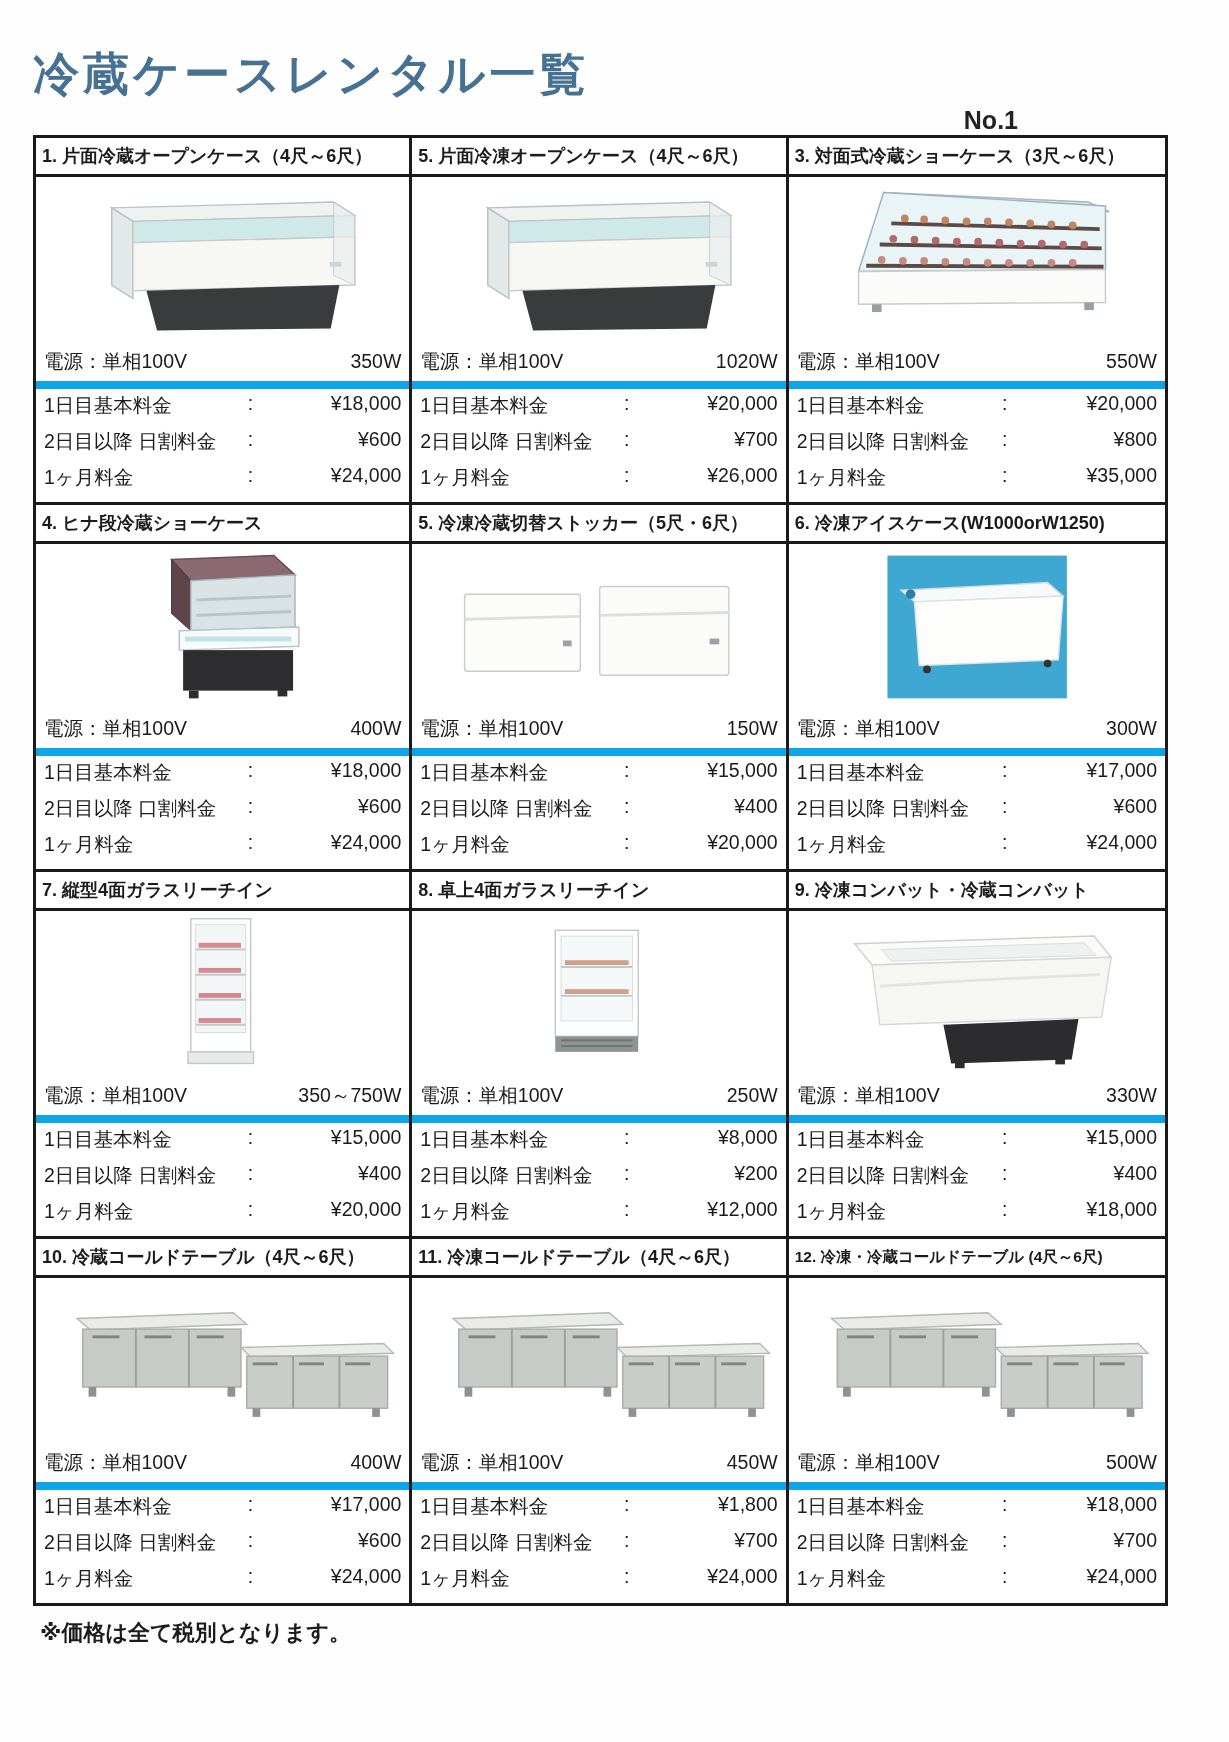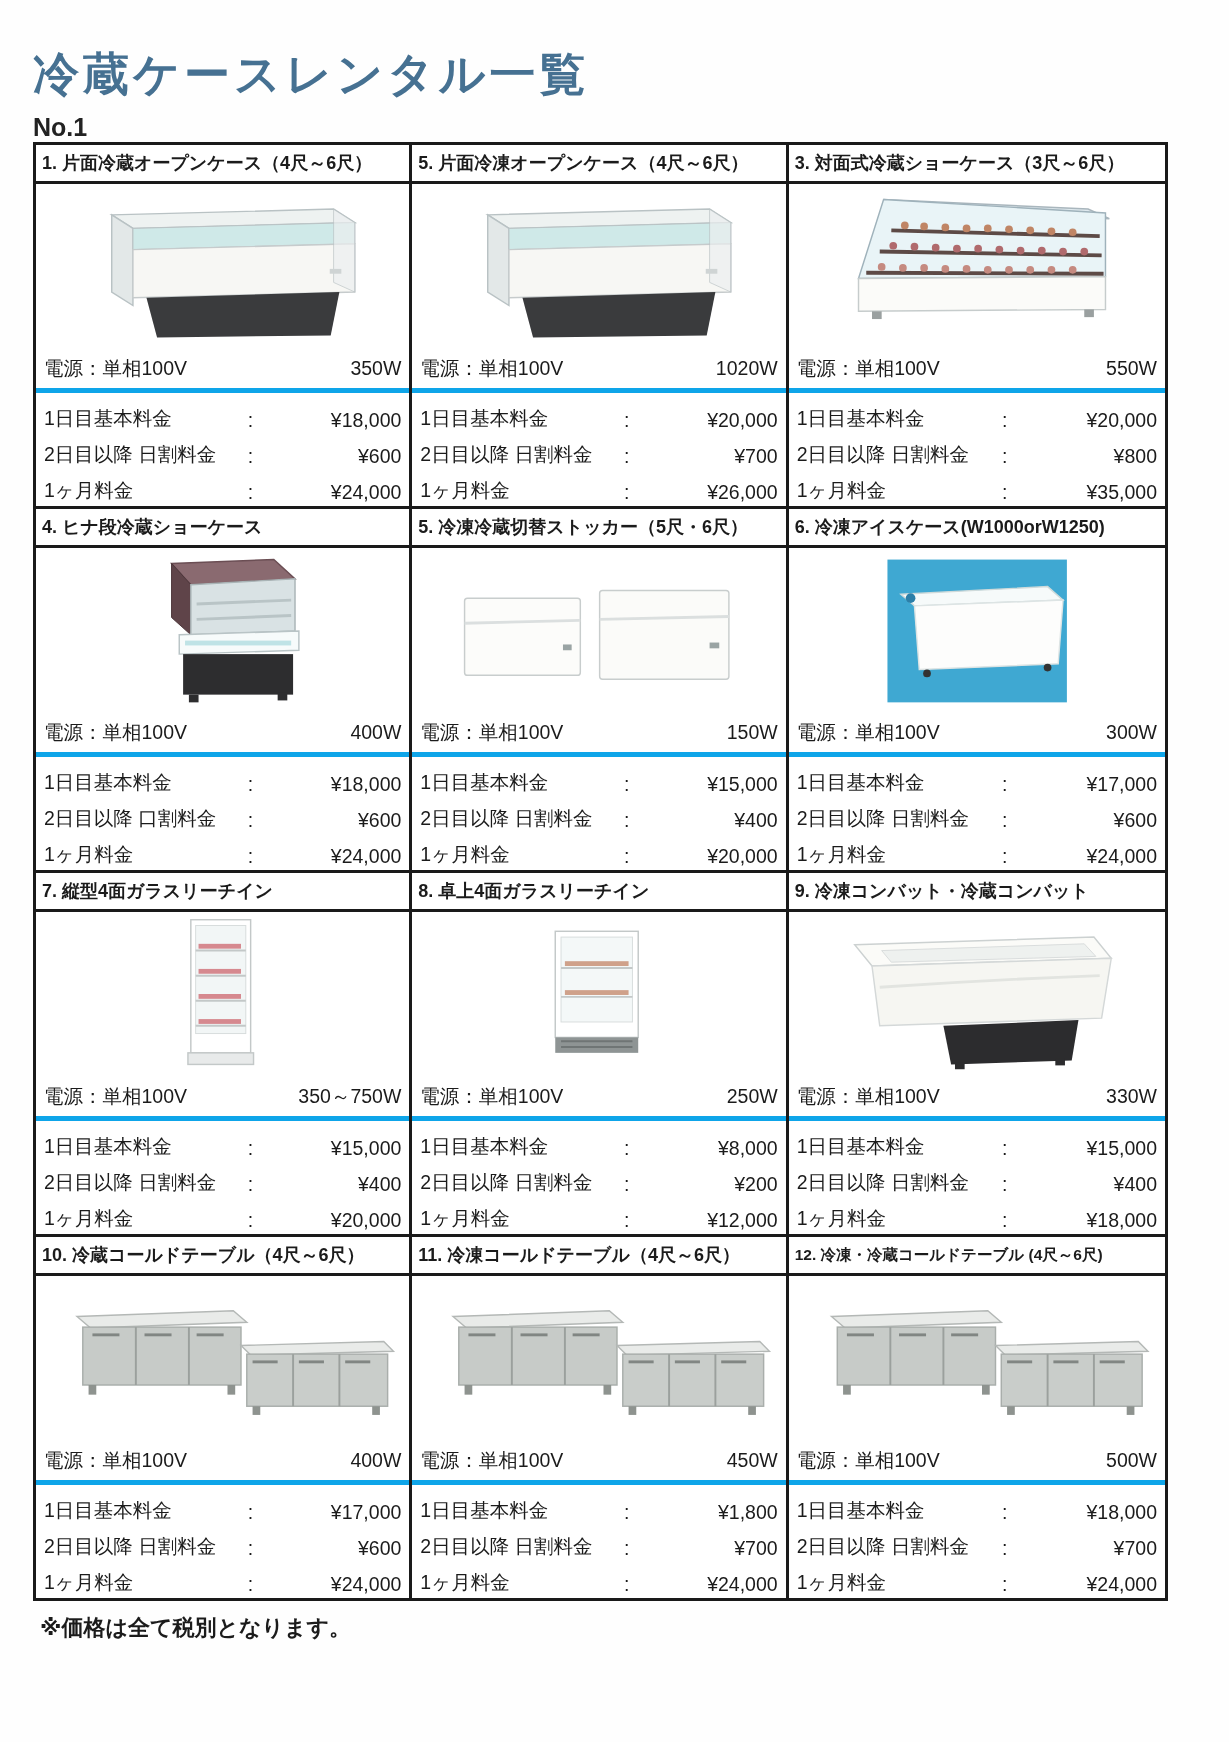--- a/index.html
+++ b/index.html
@@ -6,44 +6,44 @@
   .page {
     position:relative; width:1229px; height:1742px; background:#fefefe;
     font-family:"Liberation Sans","DejaVu Sans",sans-serif; color:#1b1b1b;
     margin:0 auto; overflow:hidden;
   }
   .doc-title {
     padding-top:44px; width:1135px; margin-left:33px; 
     font-size:46px; font-weight:bold; color:#467192; letter-spacing:4px;
   }
   .page-no {
-    width:1135px; margin-left:33px; margin-top:7px; text-align:left;
+    width:1135px; margin-left:33px; margin-top:0; text-align:right;
     padding-right:150px; font-size:25px; font-weight:bold; box-sizing:border-box; color:#222;
   }
   .top-note { margin:4px 0 5px 36px; font-size:22px; font-weight:bold; letter-spacing:0.5px; }
   .rental-table {
     margin-left:33px; width:1135px; display:grid; grid-template-columns:repeat(3,1fr);
     border:3px solid #1a1a1a; box-sizing:border-box; background:#4d7c0f;
   }
   .cell { border-right:3px solid #1a1a1a; border-bottom:3px solid #1a1a1a; box-sizing:border-box; background:#fff; }
   .cell:nth-child(3n) { border-right:0; }
   .cell:nth-child(n+10) { border-bottom:0; }
   .cell-header {
     height:36px; display:flex; align-items:center; padding:0 6px;
     border-bottom:3px solid #1a1a1a; font-weight:bold; font-size:18px;
     white-space:nowrap; overflow:hidden;
   }
   .item-name.small { font-size:15.5px; }
-  .cell-media { border-bottom:5px solid #0ea5e9; }
+  .cell-media { border-bottom:8px solid #0ea5e9; }
   .cell-image { height:164px; display:flex; align-items:center; justify-content:center; overflow:hidden; }
   .cell-image svg { width:100%; height:100%; display:block; }
   .cell-power { height:40px; display:flex; align-items:center; padding:0 8px; font-size:19.5px; }
   .power-watt { margin-left:auto; }
   .price-block { padding:3px 0 2px 0; }
-  .price-row { height:36px; display:flex; align-items:flex-end; padding:0 8px; font-size:19.5px; }
+  .price-row { height:36px; display:flex; align-items:flex-start; padding:0 8px; font-size:19.5px; }
   .pr-label { width:57%; }
   .pr-colon { width:5%; }
   .pr-value { flex:1; text-align:right; }
   .bottom-note { margin:12px 0 0 40px; font-size:22px; font-weight:bold; }
 </style>
 </head>
 <body>
 
 <div class="page">
   <div class="doc-title">冷蔵ケースレンタル一覧</div>

